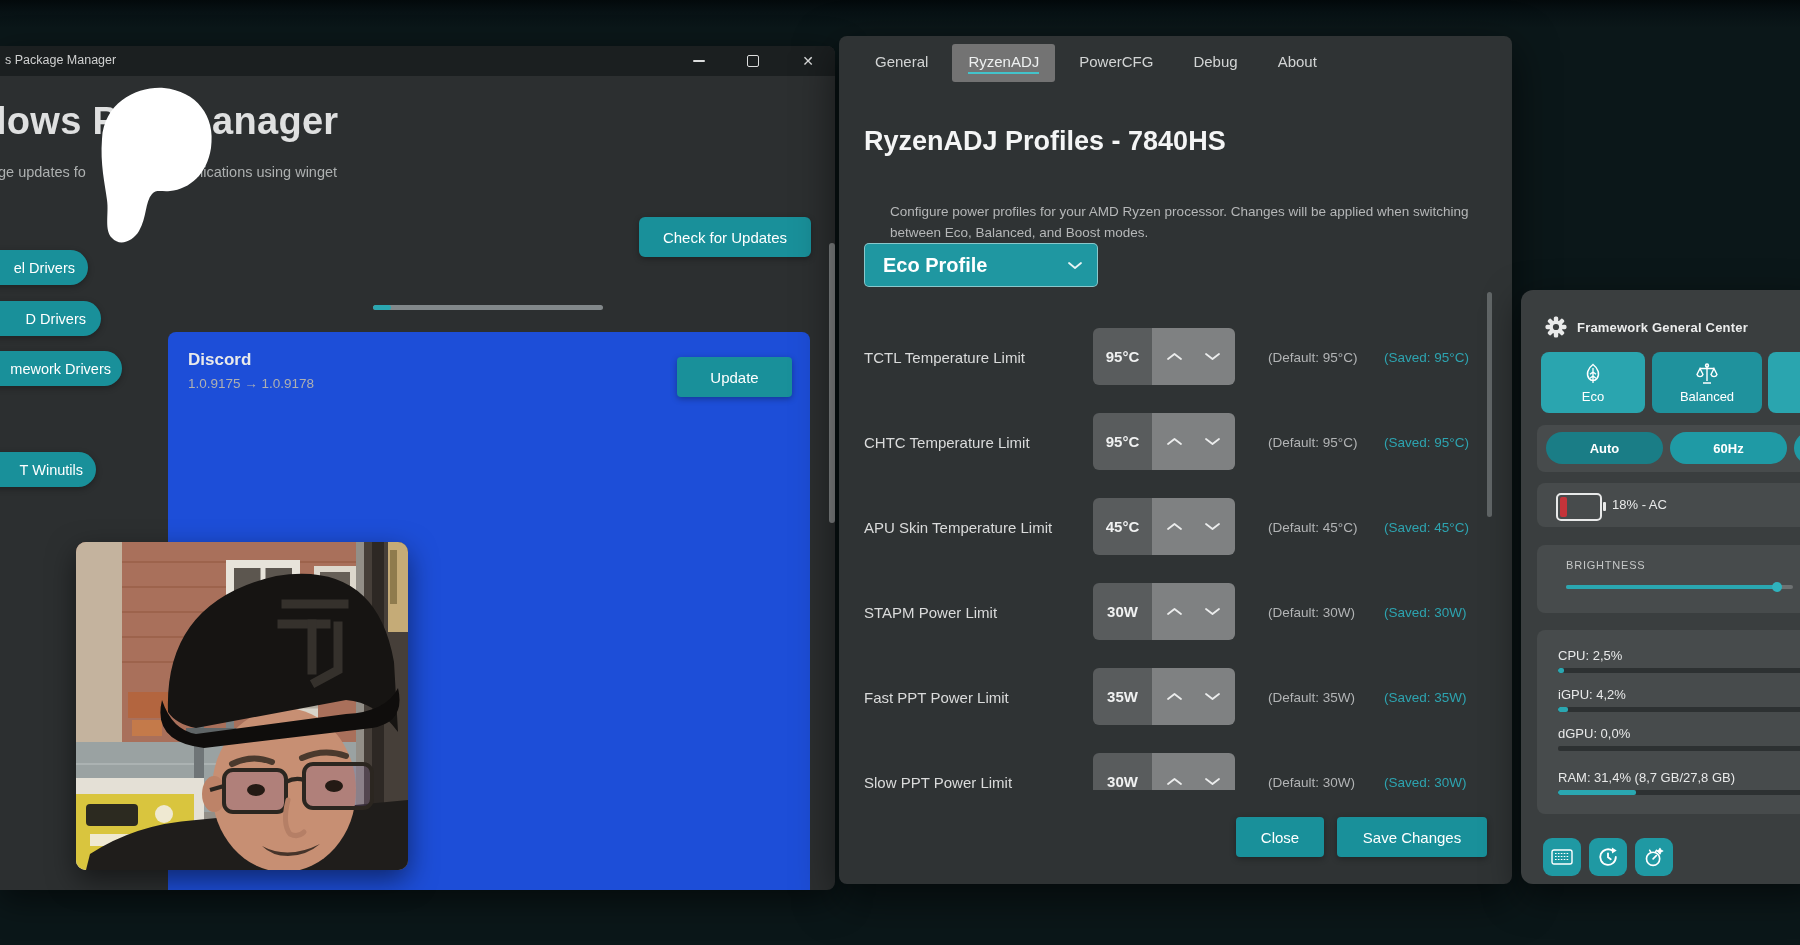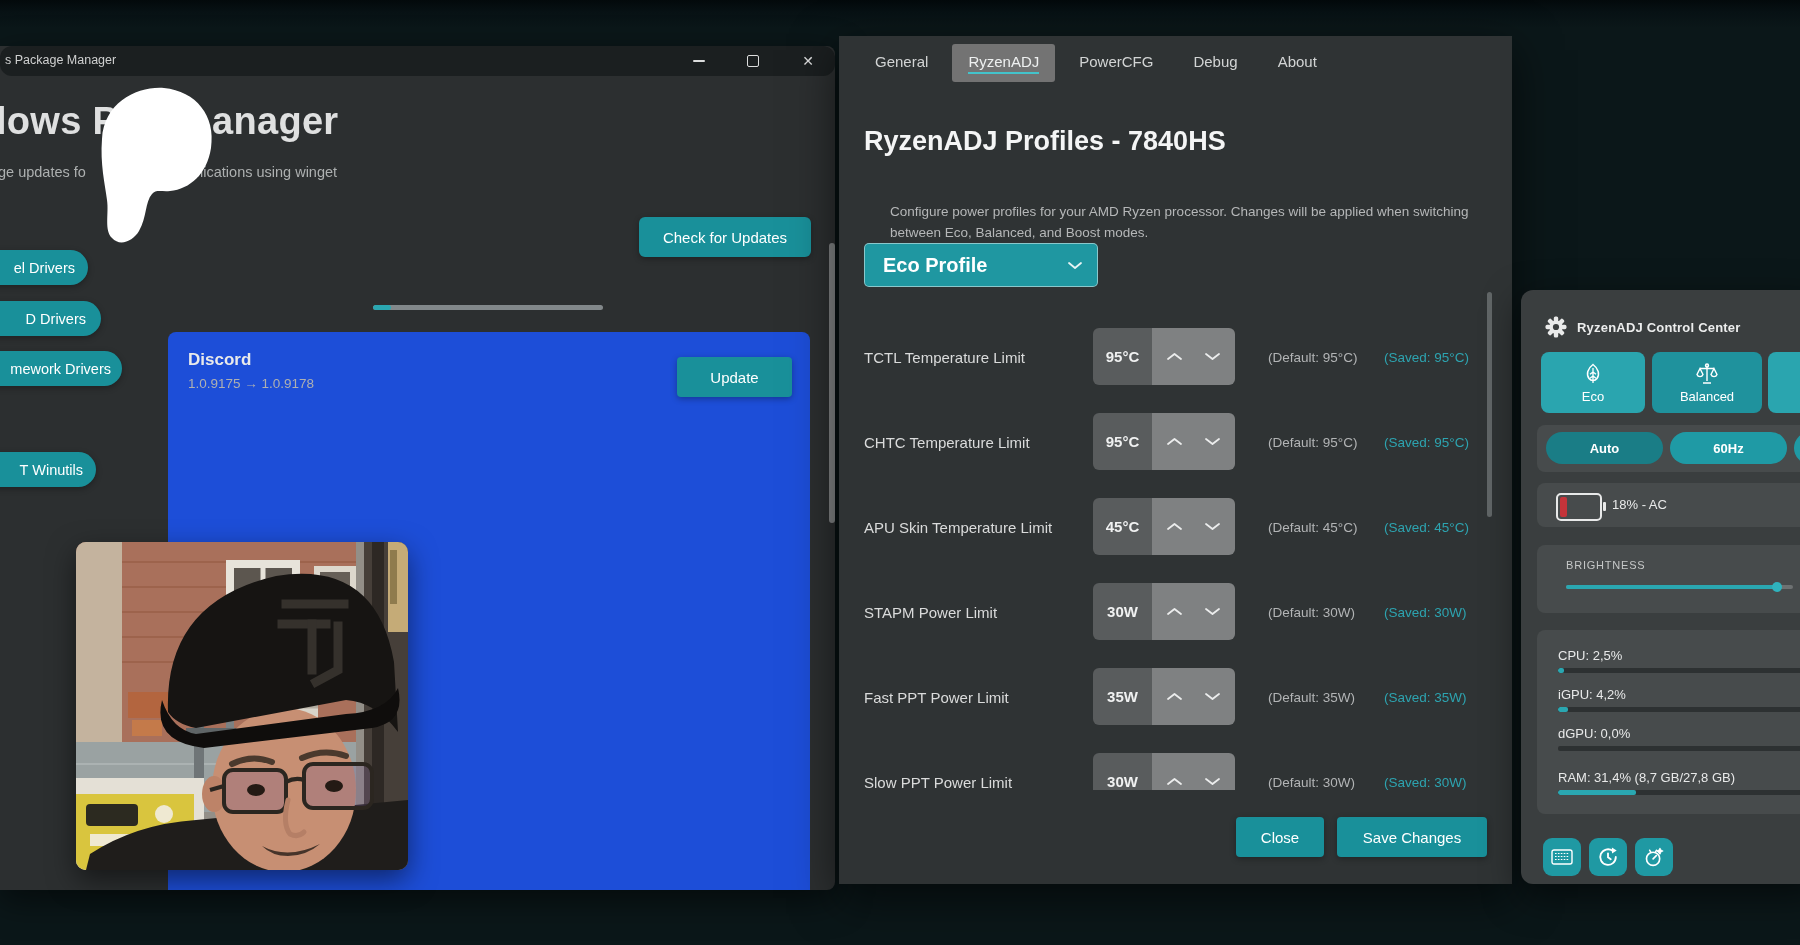--- a/index.html
+++ b/index.html
@@ -3,21 +3,21 @@
 <meta charset="utf-8">
 <style>
   html,body{margin:0;padding:0;background:#0b1719;}
   .stage{position:relative;width:1800px;height:945px;overflow:hidden;
     background:linear-gradient(180deg,#03090b 0px,#071114 12px,#0b1719 28px,#0b1719 100%);
     font-family:"Liberation Sans",sans-serif;-webkit-font-smoothing:antialiased;}
 
   
   .win-left{position:absolute;left:0;top:46px;width:835px;height:844px;background:#2c2f30;
     border-radius:0 8px 8px 0;box-shadow:0 10px 34px rgba(0,0,0,.55);z-index:1;overflow:hidden;}
-  .titlebar{position:absolute;left:0;top:0;width:100%;height:30px;background:#1b1f20;border-radius:12px;}
+  .titlebar{position:absolute;left:0;top:0;width:100%;height:30px;background:#1b1f20;}
   .titlebar .t-title{position:absolute;left:5px;top:7px;font-size:12.5px;color:#cfd0d0;white-space:nowrap;}
   .win-ctl{position:absolute;top:0;width:46px;height:30px;display:flex;align-items:center;justify-content:center;color:#dcdddd;}
   .ctl-min-glyph{width:12px;height:2px;background:#dcdddd;border-radius:1px;}
   .ctl-max-glyph{width:10px;height:10px;border:1.5px solid #dcdddd;border-radius:2px;}
   .ctl-close-glyph{font-size:14px;line-height:1;}
   .h-frag{position:absolute;font-size:38px;font-weight:bold;color:#dfe0e0;letter-spacing:.3px;white-space:nowrap;}
   .sub-frag{position:absolute;font-size:14.5px;color:#adb0b0;white-space:nowrap;}
   .pill{position:absolute;left:-80px;height:35px;border-radius:18px;background:#19909a;color:#fff;
     font-size:14.5px;display:flex;align-items:center;justify-content:flex-end;box-shadow:0 2px 6px rgba(0,0,0,.3);}
   .btn-teal{background:#19909a;color:#fff;border:none;display:flex;align-items:center;justify-content:center;
@@ -30,21 +30,21 @@
   .upd-card{position:absolute;left:168px;top:286px;width:642px;height:558px;background:#1d4ed8;border-radius:8px 8px 0 0;}
   .card-title{position:absolute;left:20px;top:18px;font-size:17px;font-weight:bold;color:#e9eaea;}
   .card-ver{position:absolute;left:20px;top:44px;font-size:13.5px;color:#aeb0b1;}
   .upd-btn{position:absolute;right:18px;top:25px;width:115px;height:40px;border-radius:4px;font-size:15px;}
   .pm-scroll{position:absolute;left:829px;top:197px;width:6px;height:280px;border-radius:3px;background:#909394;opacity:.85;}
 
   
   .blob{position:absolute;left:82px;top:84px;z-index:3;}
 
   
-  .win-mid{position:absolute;left:839px;top:36px;width:673px;height:848px;background:#2f3334;border-radius:0;
+  .win-mid{position:absolute;left:839px;top:36px;width:673px;height:848px;background:#2f3334;border-radius:8px;
     box-shadow:0 14px 44px rgba(0,0,0,.6);z-index:5;overflow:hidden;}
   .tabs{position:absolute;left:20px;top:8px;display:flex;gap:8px;height:38px;}
   .tab{padding:0 16px;display:flex;align-items:center;font-size:15px;color:#d2d4d4;border-radius:3px;}
   .tab.active{background:#737373;}
   .tab .tl{padding-bottom:2px;border-bottom:2px solid transparent;}
   .tab.active .tl{border-bottom-color:#43c3cb;color:#eef0f0;}
   .mid-title{position:absolute;left:25px;top:90px;font-size:27px;font-weight:bold;color:#f4f5f5;}
   .mid-desc{position:absolute;left:51px;top:166px;width:580px;font-size:13.5px;line-height:1.55;color:#b5b7b8;}
   .dropdown{position:absolute;left:25px;top:207px;width:232px;height:42px;background:#1f97a1;border:1px solid rgba(225,240,240,.55);
     border-radius:5px;display:flex;align-items:center;color:#fff;}
@@ -332,21 +332,21 @@
     <svg class="fcc-logo" viewBox="-11 -11 22 22">
       <g fill="#e9eaea">
         <rect x="-2.2" y="-10.5" width="4.4" height="21" rx="1.6"></rect>
         <rect x="-2.2" y="-10.5" width="4.4" height="21" rx="1.6" transform="rotate(45)"></rect>
         <rect x="-2.2" y="-10.5" width="4.4" height="21" rx="1.6" transform="rotate(90)"></rect>
         <rect x="-2.2" y="-10.5" width="4.4" height="21" rx="1.6" transform="rotate(135)"></rect>
       </g>
       <circle r="6.6" fill="#e9eaea"></circle>
         <circle r="3.1" fill="#3a3e3f"></circle>
     </svg>
-    <span class="fcc-title">RyzenADJ Control Center</span>
+    <span class="fcc-title">Framework General Center</span>
 
     <div class="mode mode-eco">
       <svg width="24" height="24" viewBox="0 0 24 24">
         <path d="M12 2.5 C6.5 6.5 5 12.5 8 16.5 C10 19.3 14 19.3 16 16.5 C19 12.5 17.5 6.5 12 2.5 Z" fill="none" stroke="#fff" stroke-width="1.5"></path>
         <path d="M12 6 V21 M12 10 L9 12.3 M12 10 L15 12.3 M12 14 L9 16.3 M12 14 L15 16.3" fill="none" stroke="#fff" stroke-width="1.3"></path>
       </svg>
       <span>Eco</span>
     </div>
     <div class="mode mode-bal">
       <svg width="26" height="24" viewBox="0 0 26 24">

